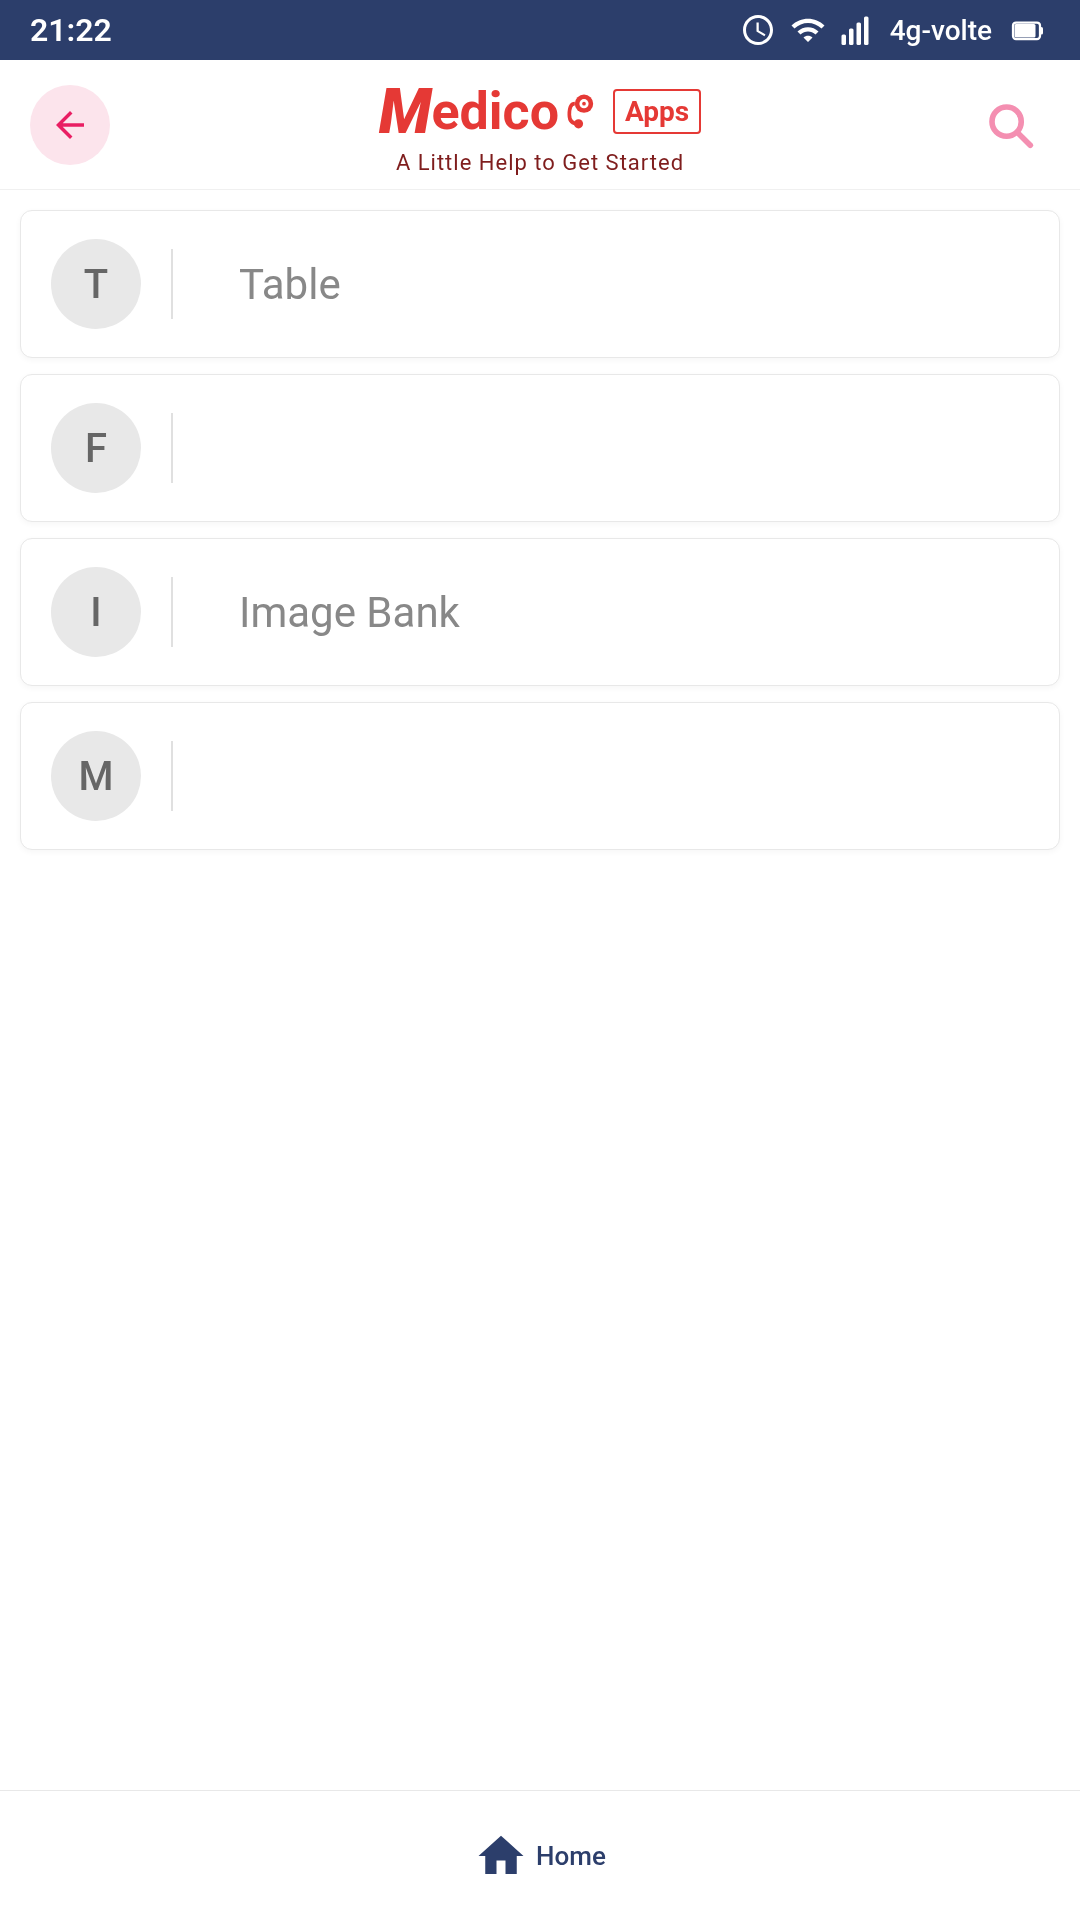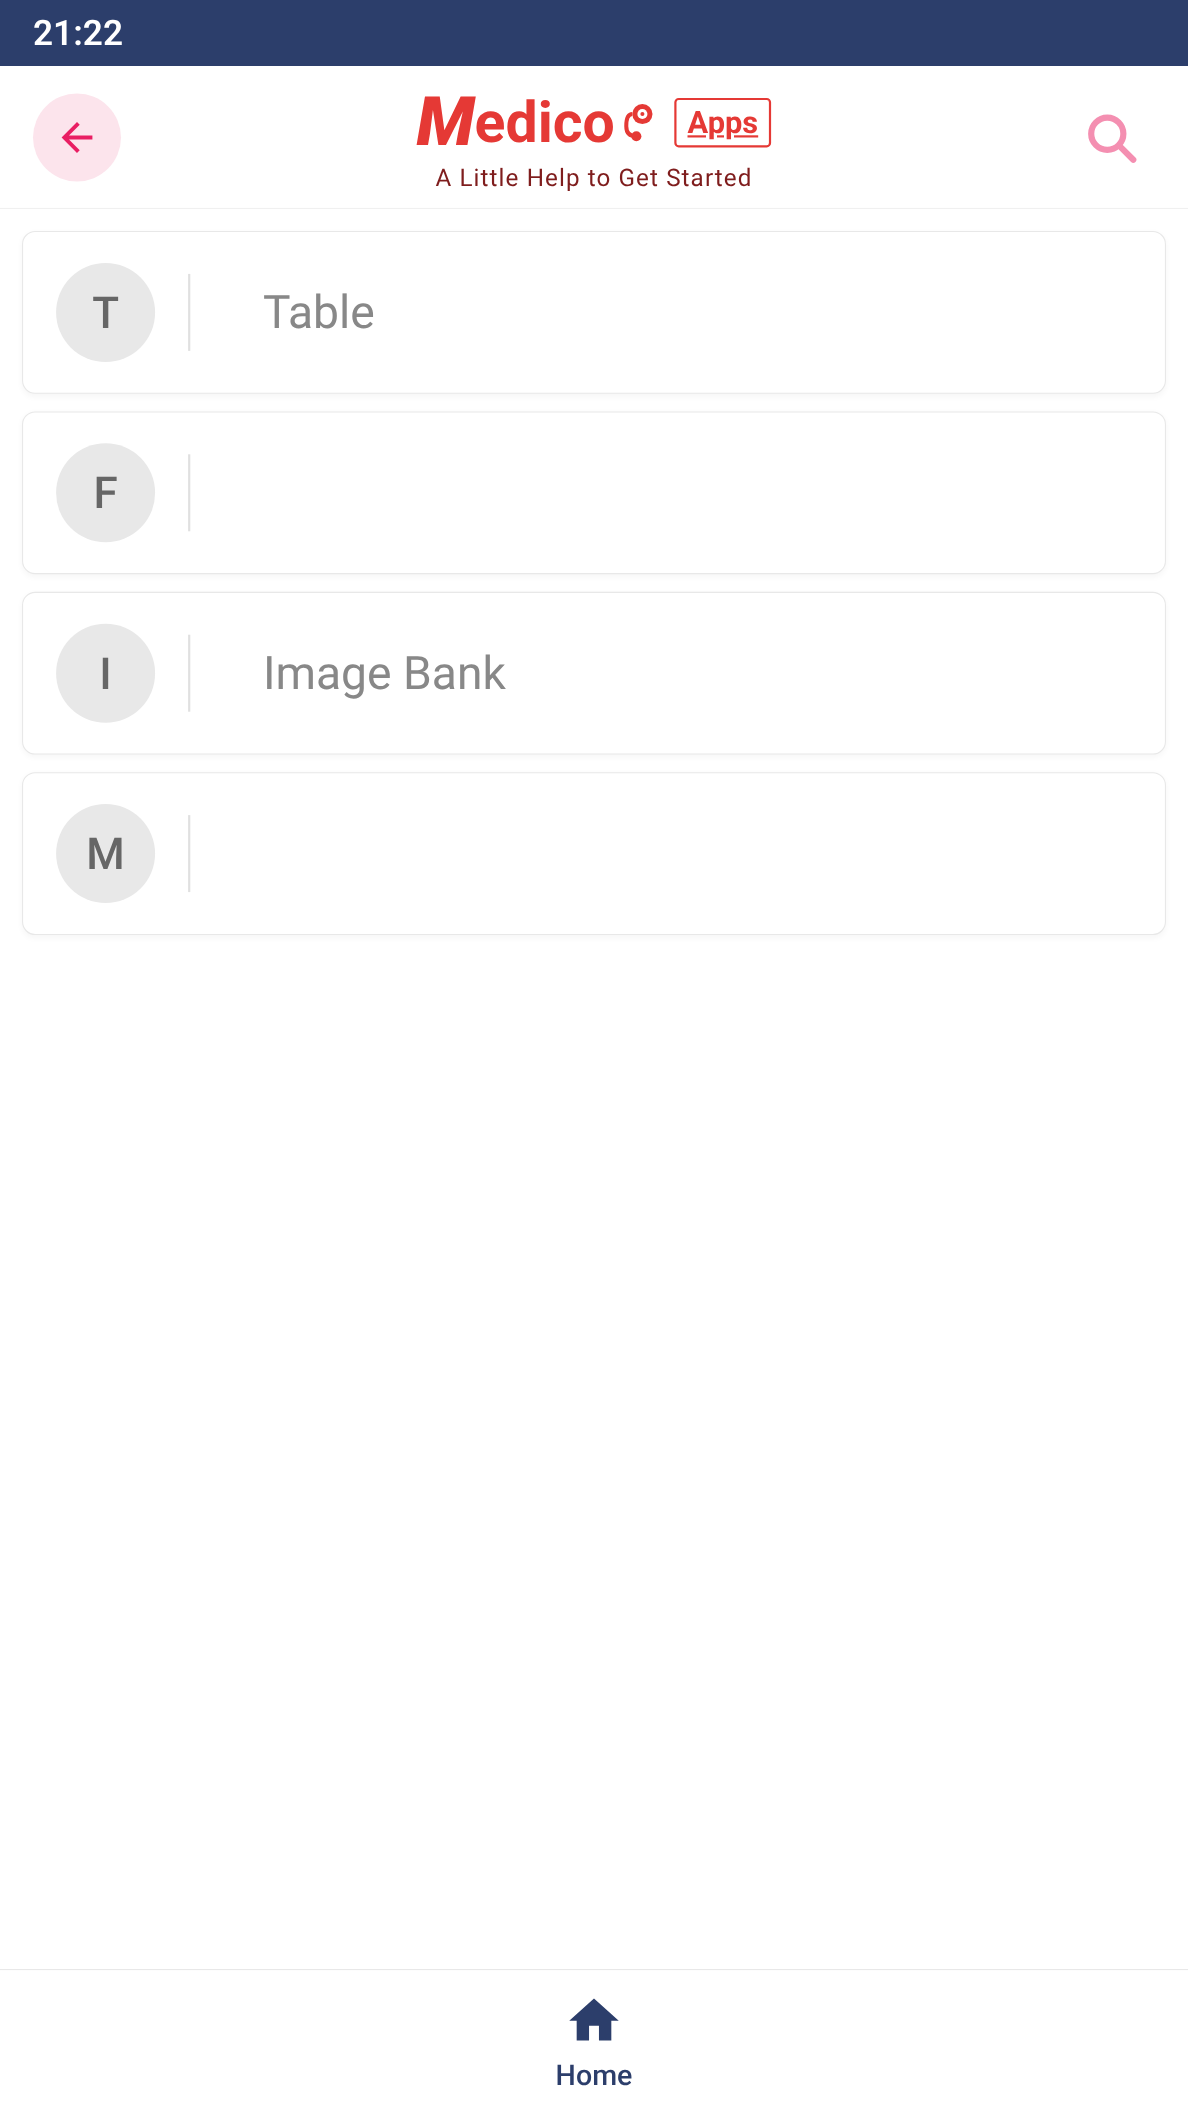--- a/index.html
+++ b/index.html
@@ -166,21 +166,21 @@
       height: 130px;
       background: #ffffff;
       border-top: 1.5px solid #e8e8e8;
       display: flex;
       align-items: center;
       justify-content: space-around;
     }
 
     .nav-item {
       display: flex;
-      flex-direction: column;
+      flex-direction: row;
       align-items: center;
       justify-content: center;
       gap: 8px;
       cursor: pointer;
       flex: 1;
     }
 
     .nav-label {
       font-size: 26px;
       color: #2c3e6b;
@@ -192,20 +192,46 @@
       width: 48px;
       height: 48px;
       fill: #2c3e6b;
     }
   </style>
 </head>
 <body>
 
 <div class="status-bar">
   <span class="status-time">21:22</span>
+  <div class="status-icons">
+
+    <svg class="svg-icon" viewBox="0 0 24 24" style="width:36px;height:36px;fill:white;">
+      <path d="M12 2C6.48 2 2 6.48 2 12s4.48 10 10 10 10-4.48 10-10S17.52 2 12 2zm0 18c-4.41 0-8-3.59-8-8s3.59-8 8-8 8 3.59 8 8-3.59 8-8 8zm.5-13H11v6l5.25 3.15.75-1.23-4.5-2.67V7z"></path>
+    </svg>
+
+    <svg class="svg-icon" viewBox="0 0 24 24" style="width:36px;height:36px;fill:white;">
+      <path d="M1 9l2 2c4.97-4.97 13.03-4.97 18 0l2-2C16.93 2.93 7.08 2.93 1 9zm8 8l3 3 3-3c-1.65-1.66-4.34-1.66-6 0zm-4-4l2 2c2.76-2.76 7.24-2.76 10 0l2-2C15.14 9.14 8.87 9.14 5 13z"></path>
+    </svg>
+
+    <svg viewBox="0 0 24 24" style="width:36px;height:36px;fill:white;">
+      <path d="M1 9l2 2c4.97-4.97 13.03-4.97 18 0l2-2C16.93 2.93 7.08 2.93 1 9z" opacity="0"></path>
+      <rect x="1" y="15" width="3" height="7" rx="1"></rect>
+      <rect x="6" y="11" width="3" height="11" rx="1"></rect>
+      <rect x="11" y="7" width="3" height="15" rx="1"></rect>
+      <rect x="16" y="3" width="3" height="19" rx="1"></rect>
+    </svg>
+    <span class="status-icon-text" style="font-size:28px;">4g-volte</span>
+
+    <svg viewBox="0 0 24 24" style="width:44px;height:36px;fill:white;">
+      <path d="M15.67 4H14V2h-4v2H8.33C7.6 4 7 4.6 7 5.33v15.33C7 21.4 7.6 22 8.33 22h7.33c.74 0 1.34-.6 1.34-1.33V5.33C17 4.6 16.4 4 15.67 4z" opacity="0"></path>
+      <rect x="2" y="7" width="18" height="11" rx="2" stroke="white" stroke-width="1.5" fill="none"></rect>
+      <rect x="20" y="10" width="2" height="5" rx="1" fill="white"></rect>
+      <rect x="3" y="8" width="14" height="9" rx="1" fill="white"></rect>
+    </svg>
+  </div>
 </div>
 
 <div class="header">
   <button class="back-button">
     <svg viewBox="0 0 24 24" style="width:42px;height:42px;fill:#e91e63;">
       <path d="M20 11H7.83l5.59-5.59L12 4l-8 8 8 8 1.41-1.41L7.83 13H20v-2z"></path>
     </svg>
   </button>
 
   <div class="logo-container">
@@ -213,21 +239,21 @@
       <span style="color:#e53935; font-size:62px; font-weight:900; font-style:italic;">M</span>
       <span style="color:#e53935; font-size:52px; font-weight:700;">edico</span>
 
       <svg viewBox="0 0 24 24" style="width:44px;height:44px;margin:0 3px;">
         <circle cx="12" cy="8" r="5" fill="#e53935"></circle>
         <circle cx="12" cy="8" r="2.5" fill="white"></circle>
         <circle cx="12" cy="8" r="1" fill="#e53935"></circle>
         <path d="M7 8 Q4 8 4 14 Q4 19 9 19" stroke="#e53935" stroke-width="2" fill="none"></path>
         <circle cx="9" cy="19" r="2.5" fill="#e53935"></circle>
       </svg>
-      <span style="border:2.5px solid #e53935; padding:4px 10px; color:#e53935; font-size:28px; border-radius:4px; font-weight:700; margin-left:4px;text-decoration:underline;">Apps</span>
+      <span style="border:2.5px solid #e53935; padding:4px 10px; color:#e53935; font-size:28px; border-radius:4px; font-weight:700; margin-left:4px;">Apps</span>
     </div>
     <div class="logo-subtitle">A Little Help to Get Started</div>
   </div>
 
   <button class="search-button">
     <svg viewBox="0 0 24 24" style="width:54px;height:54px;">
       <circle cx="10.5" cy="10.5" r="6.5" stroke="#f48fb1" stroke-width="2.5" fill="none"></circle>
       <line x1="15.5" y1="15.5" x2="21" y2="21" stroke="#f48fb1" stroke-width="2.5" stroke-linecap="round"></line>
     </svg>
   </button>

